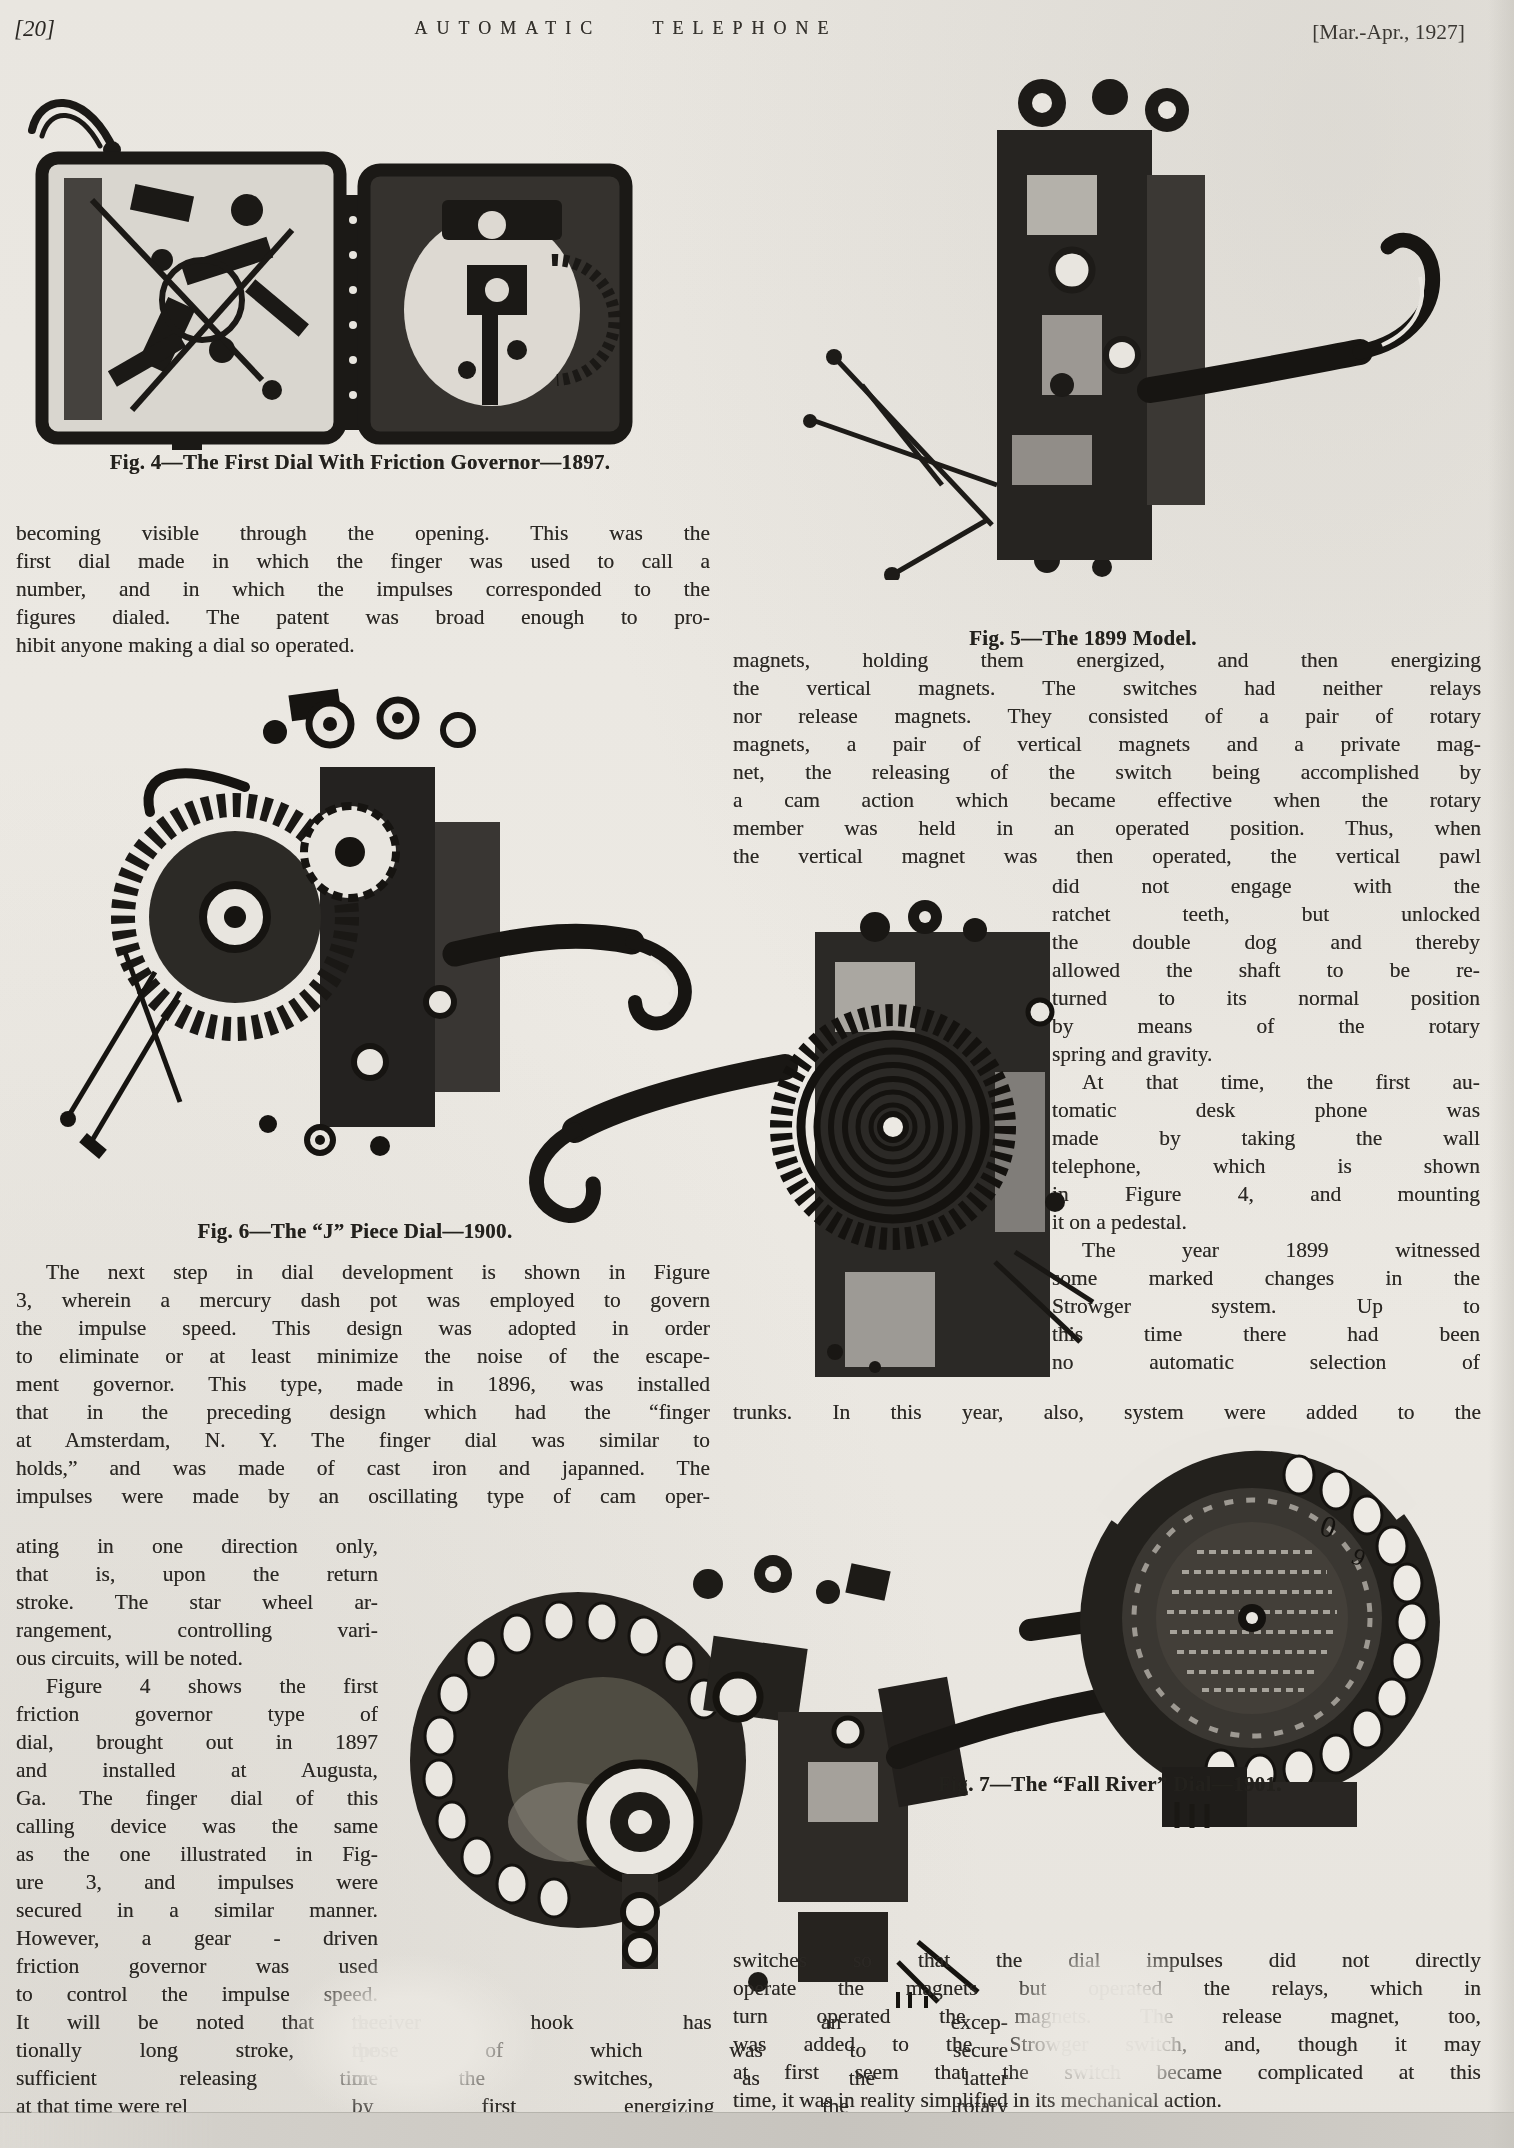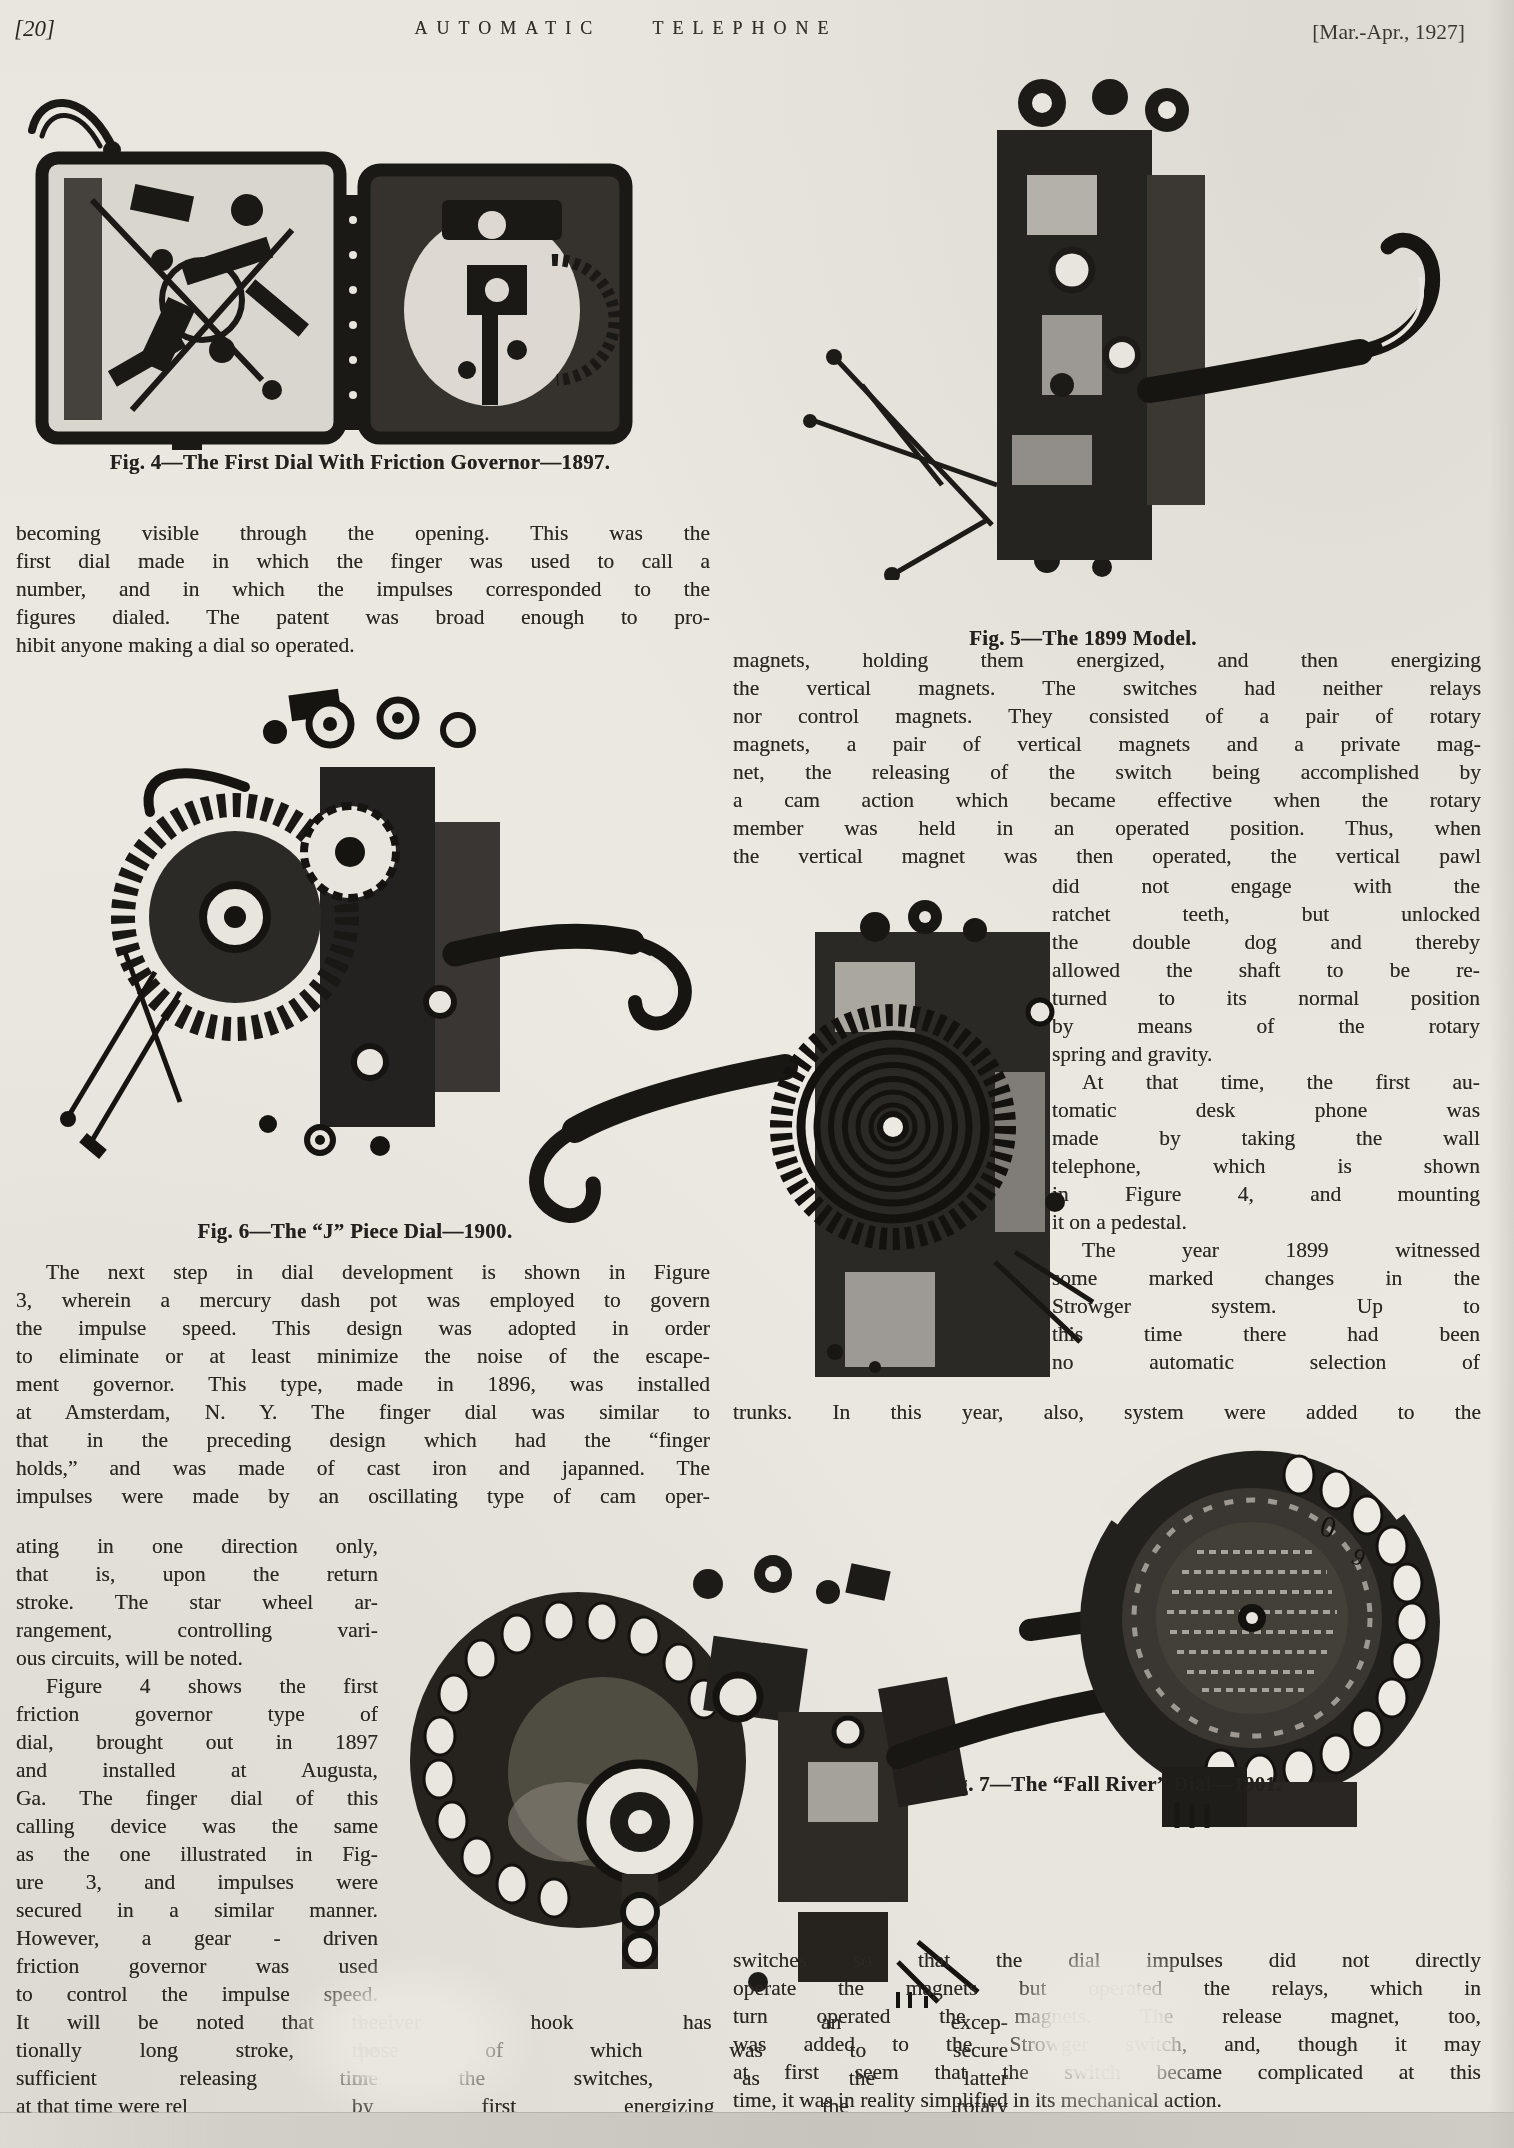--- a/index.html
+++ b/index.html
@@ -165,21 +165,21 @@
     </g>
     <path d="M408,335 C490,322 560,308 618,297" stroke="#171512" stroke-width="26" fill="none" stroke-linecap="round"></path>
     <path d="M618,297 C668,287 695,252 690,215 C686,188 660,177 646,192" stroke="#171512" stroke-width="15" fill="none" stroke-linecap="round"></path>
     <path d="M640,290 C675,275 685,245 678,222" stroke="#e8e5df" stroke-width="4" fill="none"></path>
   </svg>
   <div class="abs caption fig5-cap">Fig. 5—The 1899 Model.</div>
 
   <div class="abs rc-top">
       <div class="tline">magnets, holding them energized, and then energizing</div>
       <div class="tline">the vertical magnets.  The switches had neither relays</div>
-      <div class="tline">nor control magnets.  They consisted of a pair of rotary</div>
+      <div class="tline">nor release magnets.  They consisted of a pair of rotary</div>
       <div class="tline">magnets, a pair of vertical magnets and a private mag-</div>
       <div class="tline">net, the releasing of the switch being accomplished by</div>
       <div class="tline">a cam action which became effective when the rotary</div>
       <div class="tline">member was held in an operated position.  Thus, when</div>
       <div class="tline">the vertical magnet was then operated, the vertical pawl</div>
     </div>
   <div class="abs rc-narrow">
       <div class="tline">did not engage with the</div>
       <div class="tline">ratchet teeth, but unlocked</div>
       <div class="tline">the double dog and thereby</div>
@@ -238,22 +238,22 @@
       <circle cx="248" cy="452" r="9" fill="#161411"></circle>
   </svg>
   <div class="abs caption fig6-cap">Fig. 6—The “J” Piece Dial—1900.</div>
 
   <div class="abs lc-mid">
       <div class="tline indent">The next step in dial development is shown in Figure</div>
       <div class="tline">3, wherein a mercury dash pot was employed to govern</div>
       <div class="tline">the impulse speed.  This design was adopted in order</div>
       <div class="tline">to eliminate or at least minimize the noise of the escape-</div>
       <div class="tline">ment governor.  This type, made in 1896, was installed</div>
+      <div class="tline">that in the preceding design which had the “finger</div>
       <div class="tline">at Amsterdam, N. Y.  The finger dial was similar to</div>
-      <div class="tline">that in the preceding design which had the “finger</div>
       <div class="tline">holds,” and was made of cast iron and japanned.  The</div>
       <div class="tline">impulses were made by an oscillating type of cam oper-</div>
     </div>
   <div class="abs lc-narrow">
       <div class="tline">ating in one direction only,</div>
       <div class="tline">that is, upon the return</div>
       <div class="tline">stroke.  The star wheel ar-</div>
       <div class="tline">rangement, controlling vari-</div>
       <div class="tline last">ous circuits, will be noted.</div>
       <div class="tline indent">Figure 4 shows the first</div>

